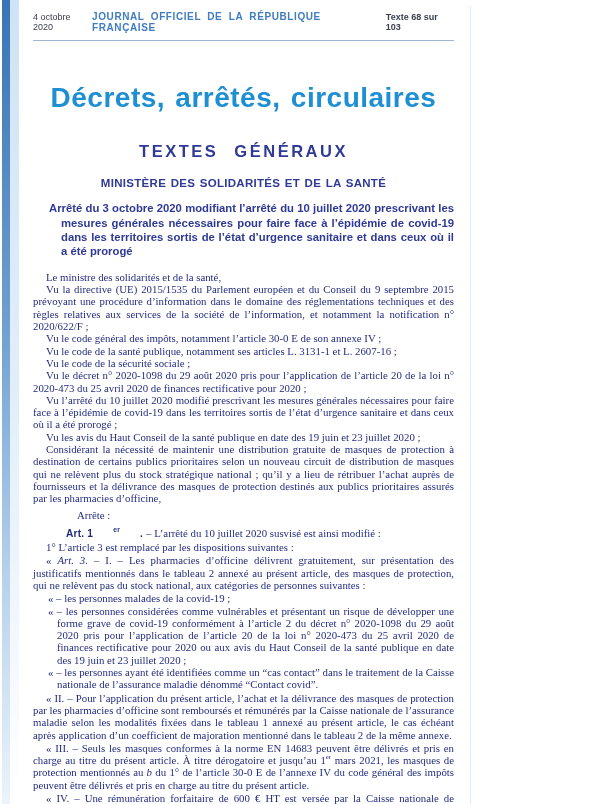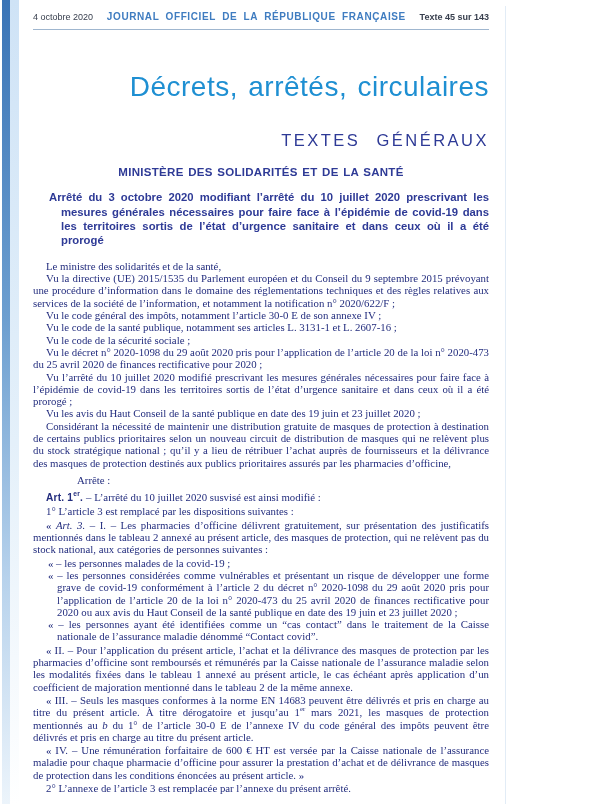--- a/index.html
+++ b/index.html
@@ -15,43 +15,43 @@
   }
   .bg-strip-dark{
     position:absolute;left:2px;top:0;width:8px;height:804px;z-index:0;
     background:linear-gradient(180deg,var(--strip_top) 0%,#6d9fd0 40%,#b7d2ec 72%,var(--strip_bottom) 100%);
   }
   .bg-strip-light{
     position:absolute;left:10px;top:0;width:9px;height:804px;z-index:0;
     background:linear-gradient(180deg,#cfe3f6 0%,#e4f0fa 55%,#ffffff 100%);
   }
   .page{
-    position:absolute;left:19px;top:6px;width:487px;height:798px;z-index:1;
+    position:absolute;left:19px;top:6px;width:452px;height:798px;z-index:1;
     background:var(--page_bg);
     border-right:1px solid #e2ecf6;
     box-sizing:border-box;
     padding:5px 16px 0 14px;
   }
   .header-row{
     display:flex;justify-content:space-between;align-items:baseline;
     font-family:"Liberation Sans",sans-serif;
   }
   .hdr-date{font-size:9px;color:var(--meta_ink);}
   .hdr-journal{font-size:10px;font-weight:bold;color:var(--journal_blue);letter-spacing:.6px;word-spacing:3px;}
   .hdr-ref{font-size:9px;font-weight:bold;color:var(--meta_ink);}
   .hdr-rule{border:none;border-top:1px solid var(--rule);margin:7px 0 0 0;}
   .main-title{
-    margin:42px 0 0 0;text-align:right;
-    font-family:"Liberation Sans",sans-serif;font-weight:normal;
+    margin:42px 0 0 0;text-align:center;
+    font-family:"Liberation Sans",sans-serif;font-weight:bold;
     font-size:28px;line-height:1.05;color:var(--title_blue);
     letter-spacing:.5px;word-spacing:2px;
   }
   .section-title{
-    margin:30px 0 0 0;text-align:right;
-    font-family:"Liberation Sans",sans-serif;font-weight:400;
+    margin:30px 0 0 0;text-align:center;
+    font-family:"Liberation Sans",sans-serif;font-weight:700;
     font-size:16.5px;color:var(--heading_ink);
     letter-spacing:2.5px;word-spacing:9px;
   }
   .ministry-title{
     margin:16px 0 0 0;text-align:center;
     font-family:"Liberation Sans",sans-serif;font-weight:bold;
     font-size:11.5px;color:var(--heading_ink);letter-spacing:.3px;word-spacing:1px;
   }
   .act-headline{
     margin:12px 0 0 16px;
@@ -68,35 +68,35 @@
   .body-paragraphs{
     margin-top:13px;color:var(--ink);
     font-size:10.8px;line-height:12.3px;
   }
   .para{margin:0;text-align:justify;}
   .indent{text-indent:13px;}
   .gap{margin-top:1px;}
   .gap-lg{margin-top:5px;}
   .arrete{text-indent:44px;}
   .list{padding-left:24px;text-indent:-9px;}
-  .art{font-family:"Liberation Sans",sans-serif;font-weight:bold;font-size:10.2px;letter-spacing:.2px;}
+  .art{font-family:"Liberation Sans",sans-serif;font-weight:bold;font-size:10.2px;letter-spacing:.2px;margin-left:20px;}
   .sup{vertical-align:super;font-size:.62em;line-height:0;}
   .it{font-style:italic;}
 </style>
 </head>
 <body>
 
 <div class="bg-strip-dark"></div>
 <div class="bg-strip-light"></div>
 
 <div class="page">
   <div class="header-row">
     <span class="hdr-date">4 octobre 2020</span>
     <span class="hdr-journal">JOURNAL OFFICIEL DE LA RÉPUBLIQUE FRANÇAISE</span>
-    <span class="hdr-ref">Texte 45 sur 143</span>
+    <span class="hdr-ref">Texte 68 sur 103</span>
   </div>
   <hr class="hdr-rule">
 
   <h1 class="main-title">Décrets, arrêtés, circulaires</h1>
   <h2 class="section-title">TEXTES GÉNÉRAUX</h2>
   <h3 class="ministry-title">MINISTÈRE DES SOLIDARITÉS ET DE LA SANTÉ</h3>
 
   <p class="act-headline">Arrêté du 3 octobre 2020 modifiant l’arrêté du 10 juillet 2020 prescrivant les mesures générales nécessaires pour faire face à l’épidémie de covid-19 dans les territoires sortis de l’état d’urgence sanitaire et dans ceux où il a été prorogé</p>
 
 

